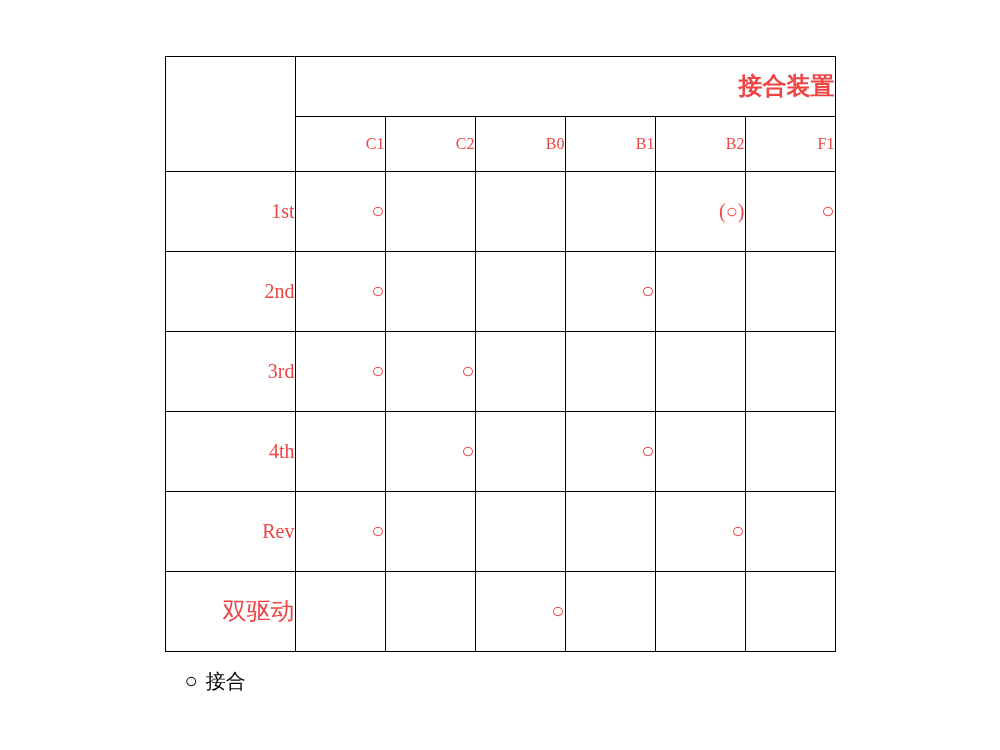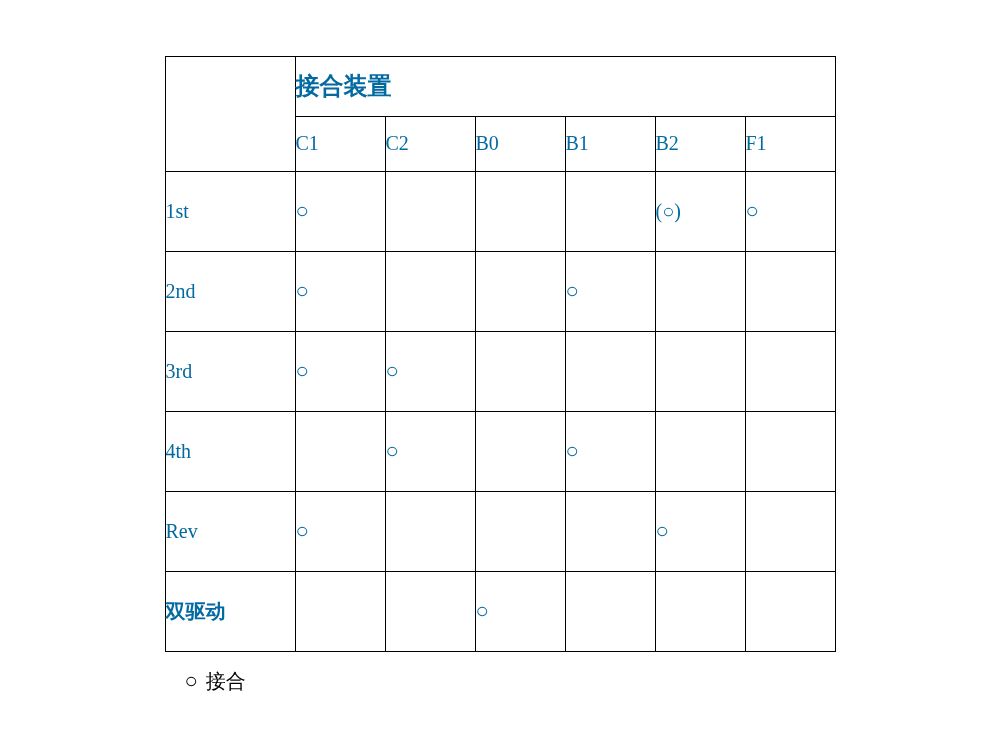--- a/index.html
+++ b/index.html
@@ -25,62 +25,62 @@
       gap: 16px;
     }
 
     table {
       border-collapse: collapse;
       table-layout: fixed;
     }
 
     table td, table th {
       border: 1.5px solid #000;
-      text-align: left;
+      text-align: right;
       vertical-align: middle;
       font-size: 20px;
       font-weight: normal;
-      color: #0369a1;
+      color: #ef4444;
     }
 
     .col-label {
       width: 130px;
       height: 60px;
     }
 
     .col-device {
       width: 90px;
       height: 60px;
     }
 
     .header-main {
       font-size: 24px;
       font-weight: bold;
       height: 60px;
     }
 
     .header-sub {
-      font-size: 20px;
+      font-size: 16px;
       font-weight: normal;
       height: 55px;
       margin-left: 44px;
     }
 
     .row-gear {
       height: 80px;
       margin-left: 16px;
     }
 
     .gear-label {
       font-size: 20px;
     }
 
     .gear-label-bold {
-      font-size: 20px;
-      font-weight: bold;
+      font-size: 24px;
+      font-weight: normal;
     }
 
     .circle-symbol {
       font-size: 22px;
       display: inline-block;
     }
 
     .circle-paren {
       font-size: 20px;
     }

